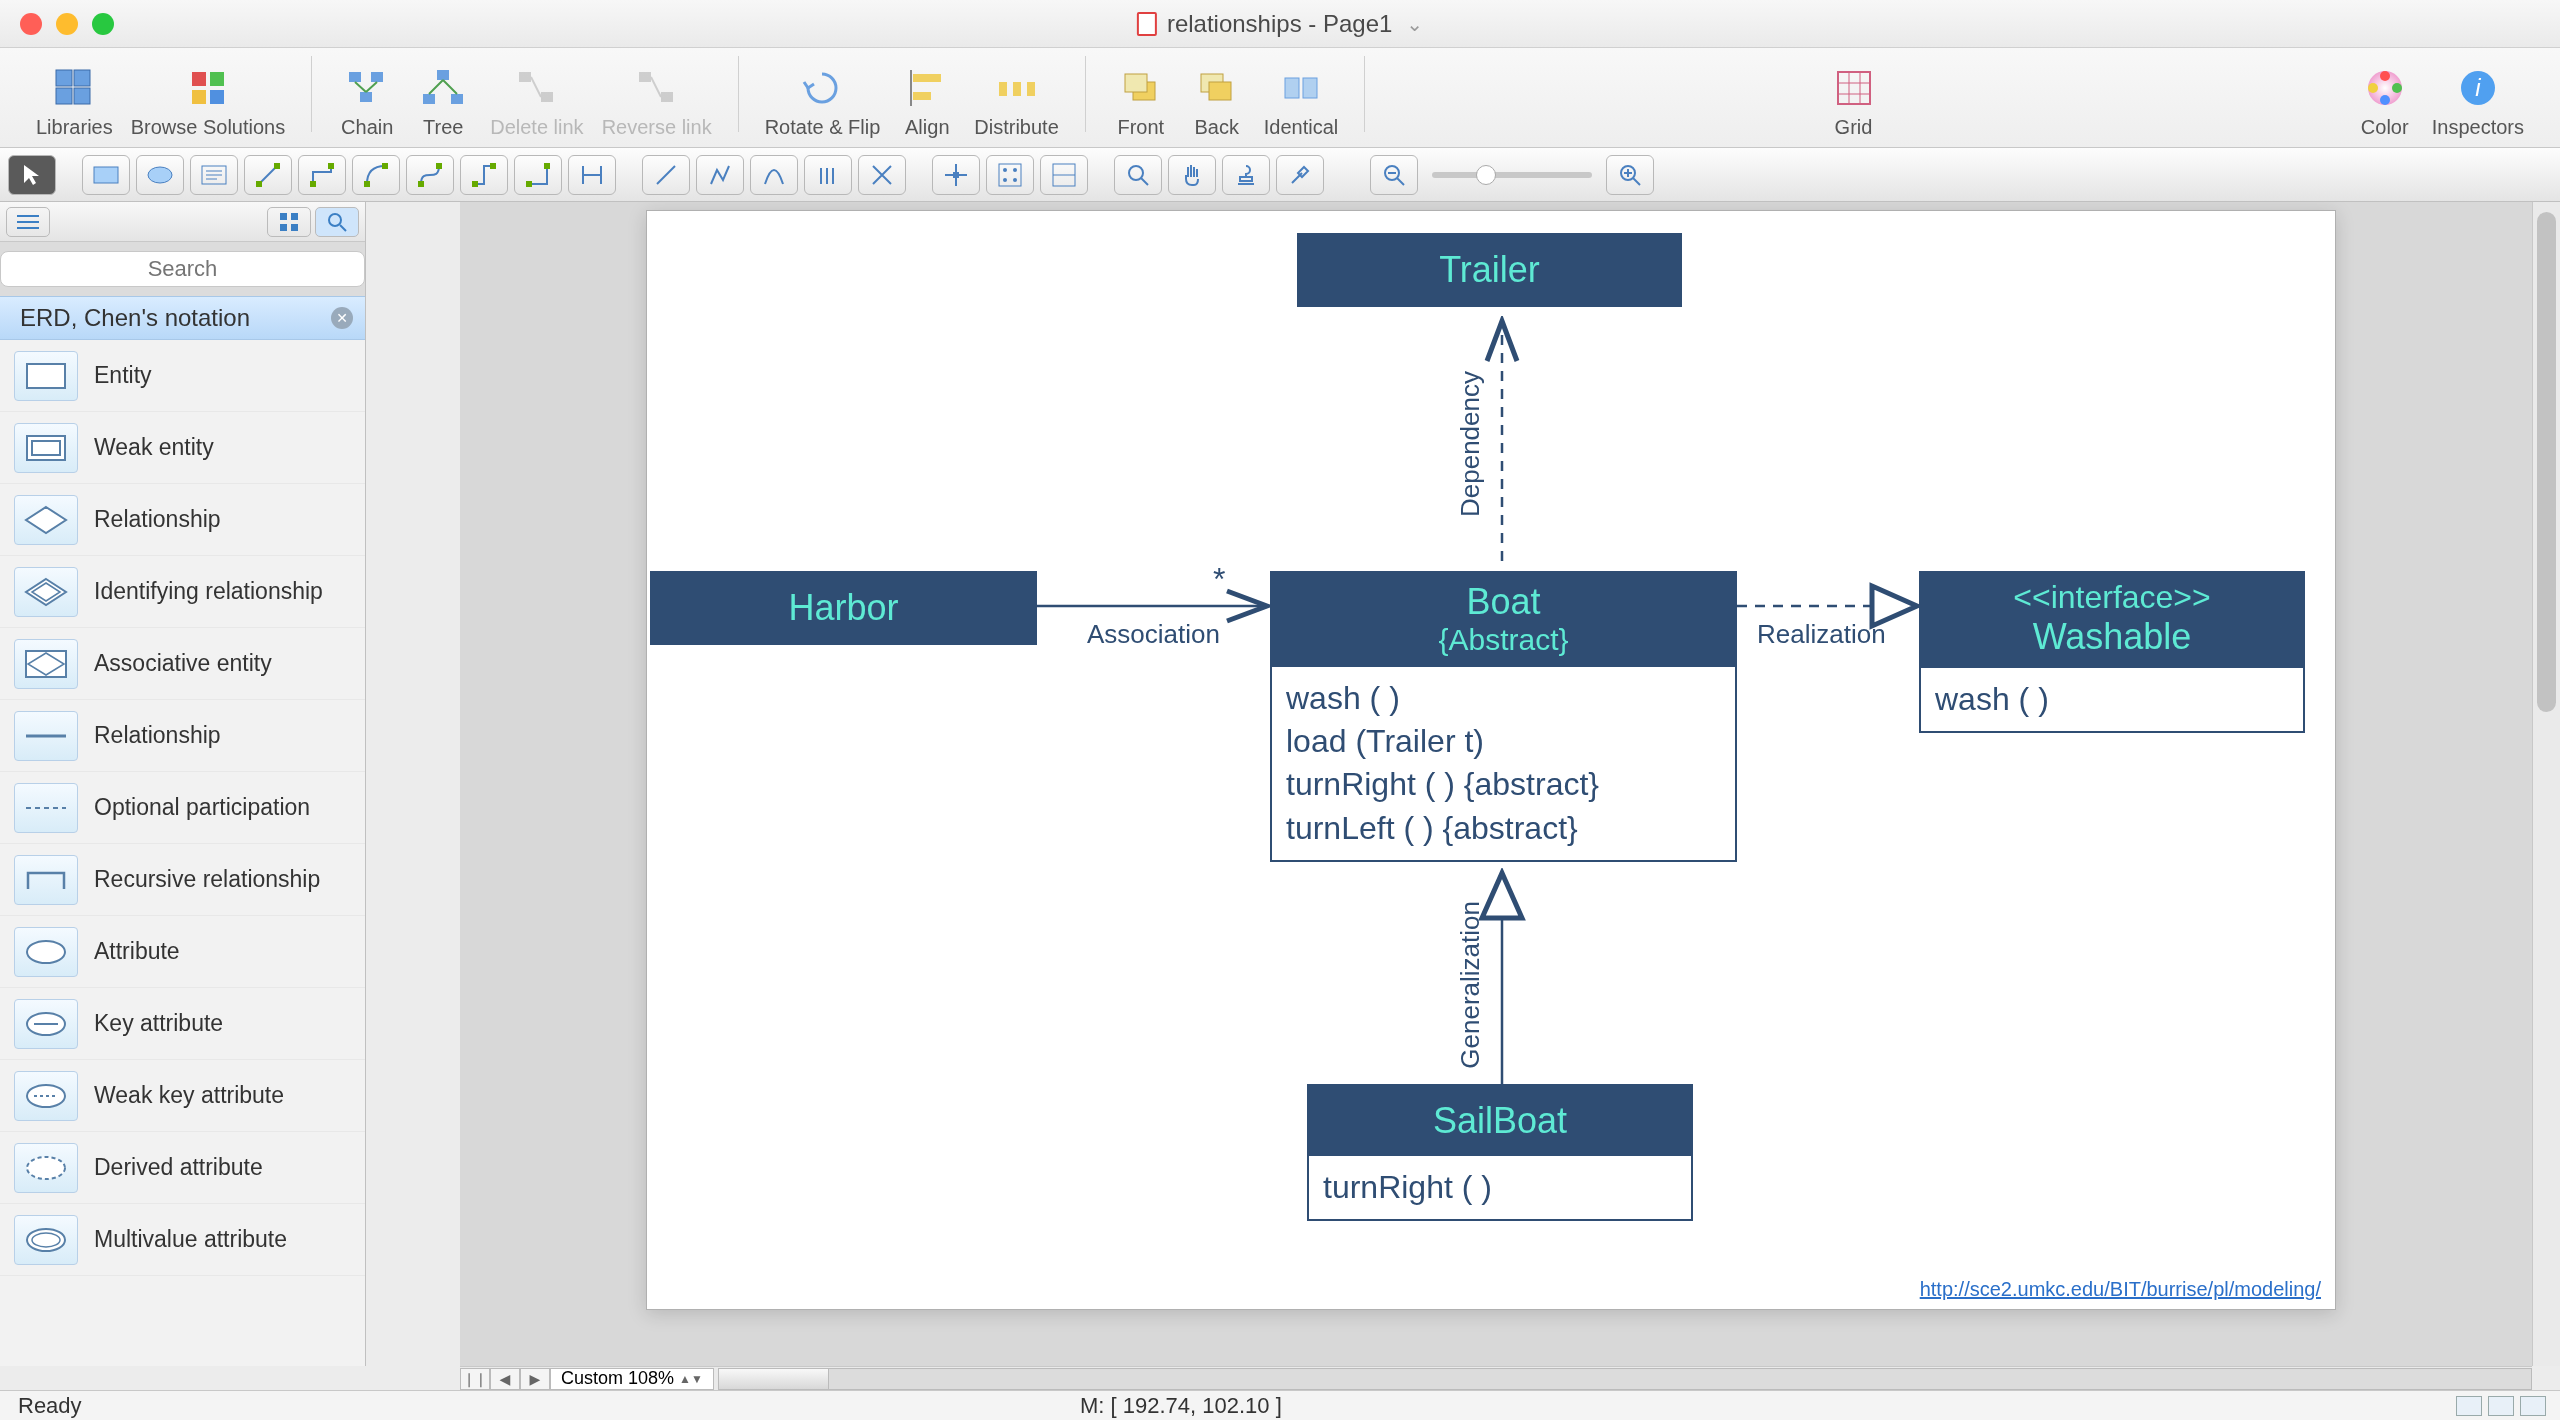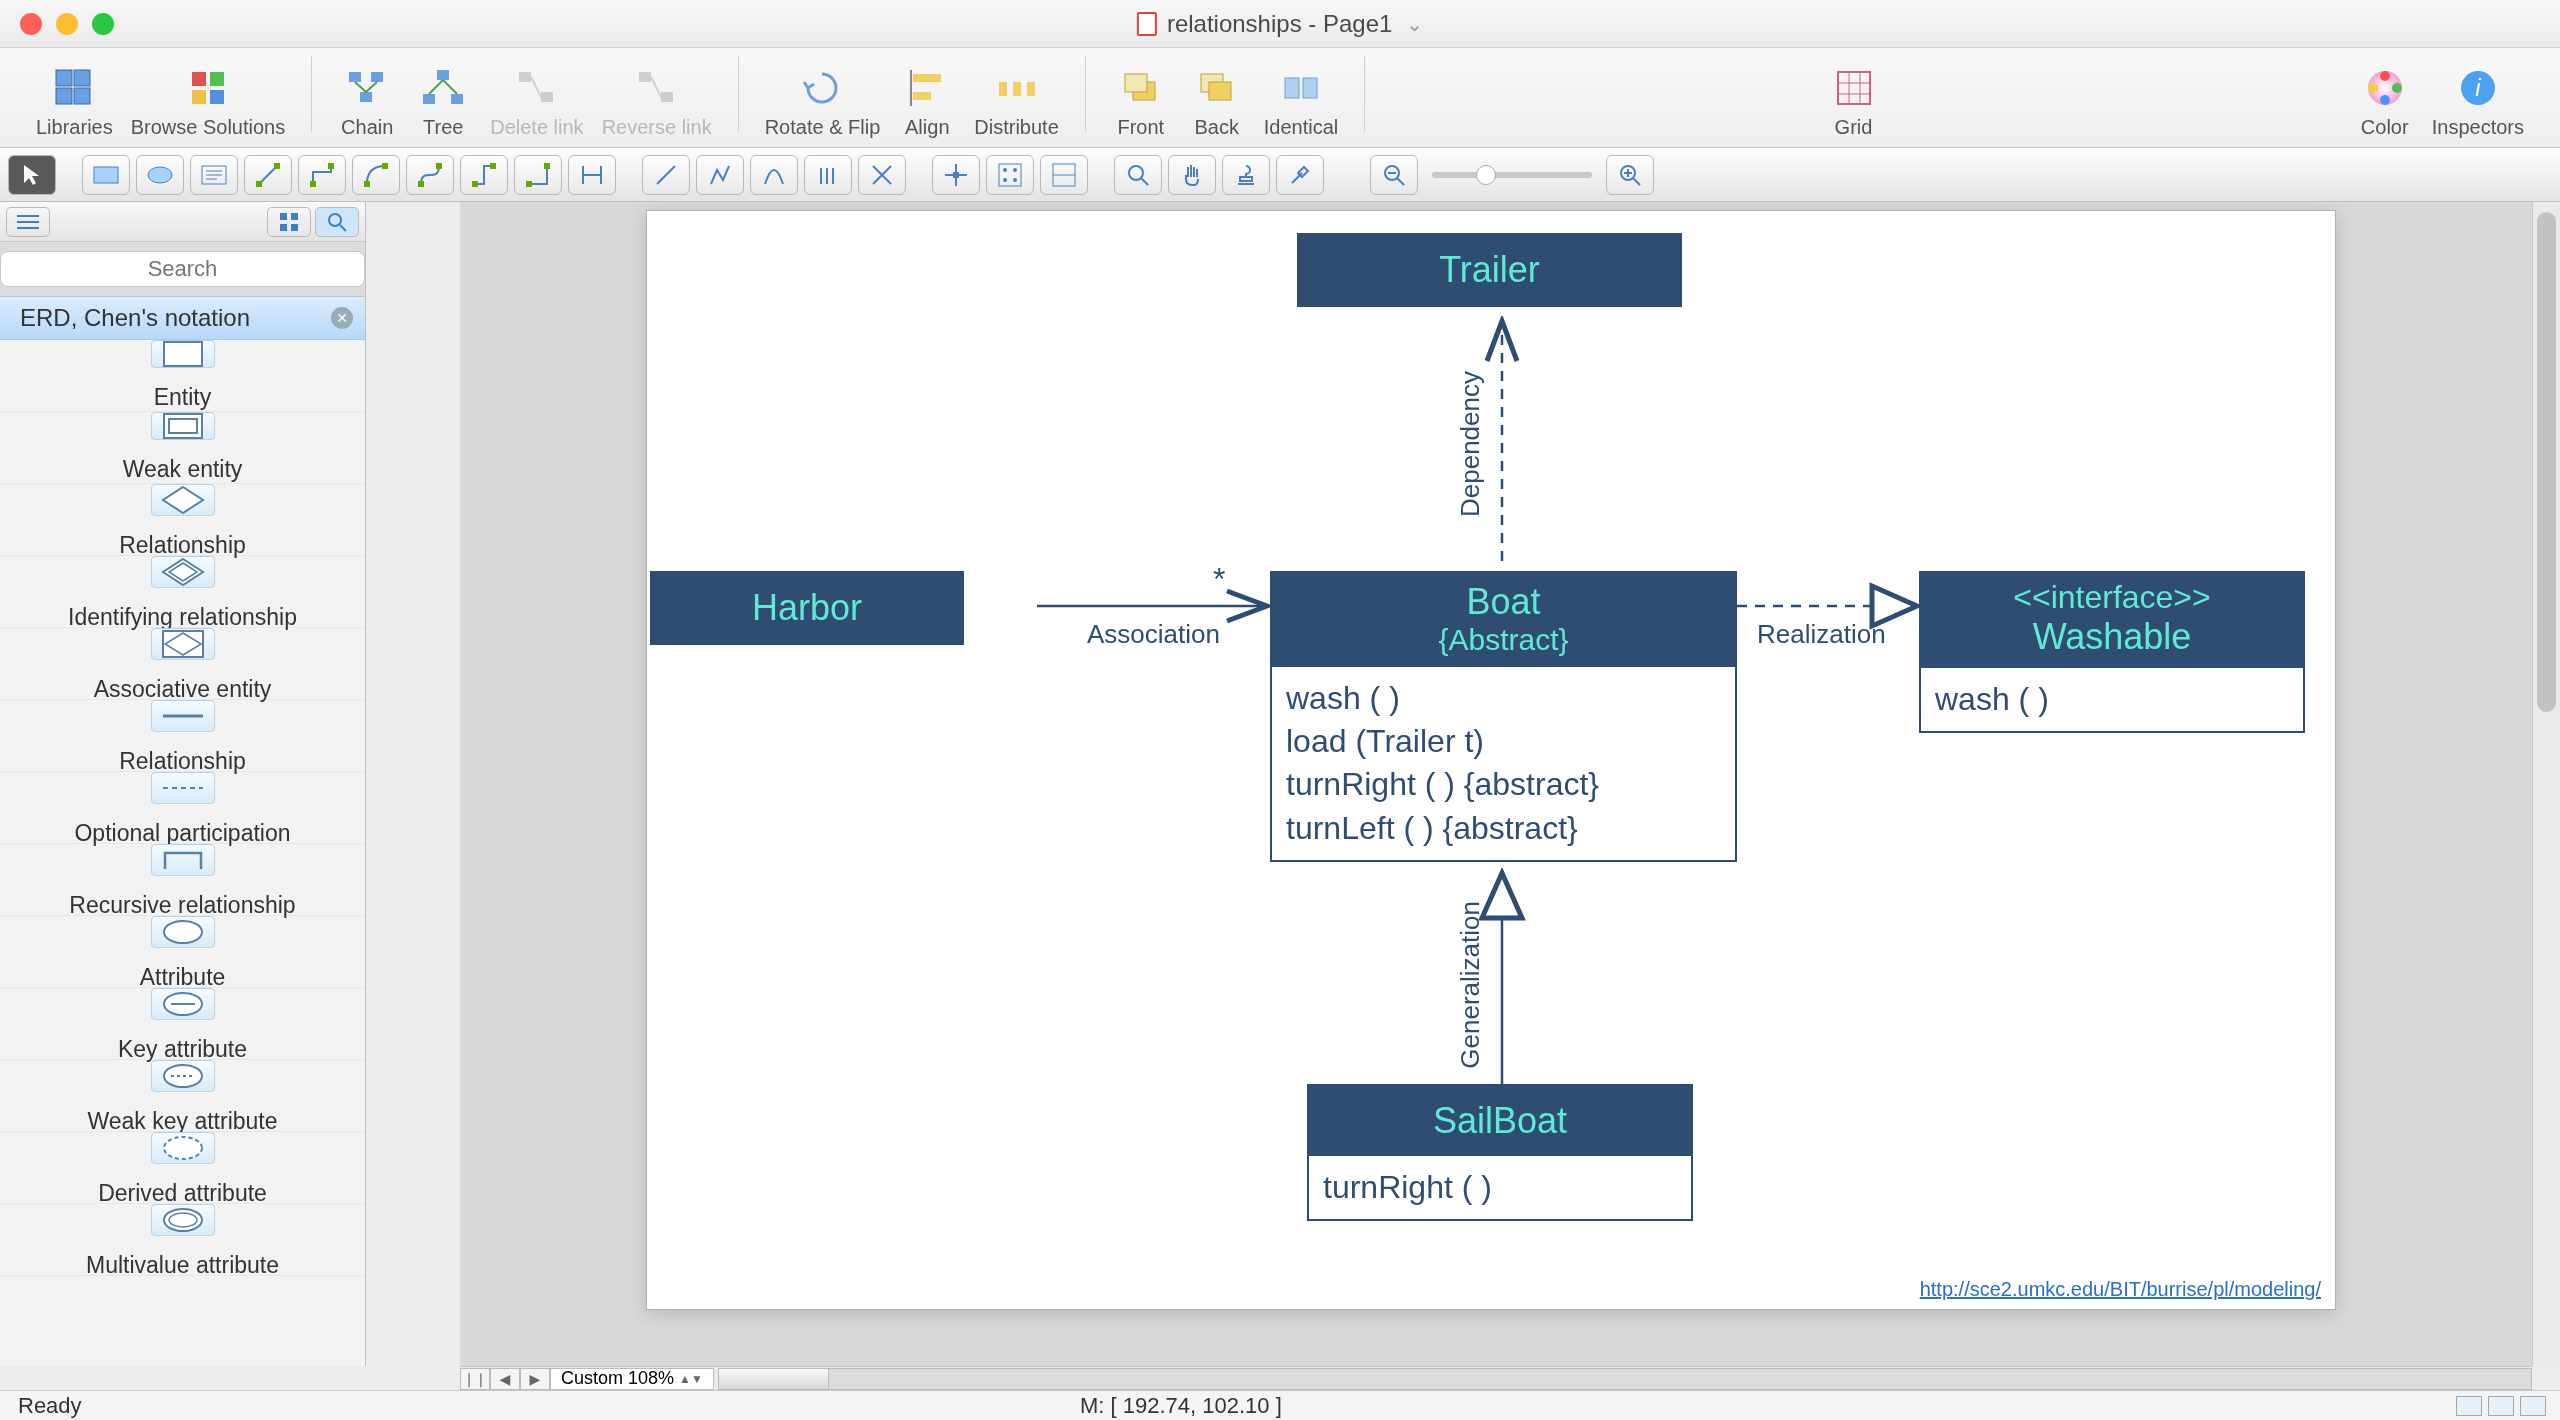--- a/index.html
+++ b/index.html
@@ -33,21 +33,21 @@
 .leftpanel{ position:absolute; left:0; top:202px; width:366px; bottom:54px; background:#f2f2f2; border-right:1px solid #c0c0c0; display:flex; flex-direction:column;}
 .lp-head{ height:40px; background:linear-gradient(#f8f8f8,#e4e4e4); border-bottom:1px solid #c8c8c8; display:flex; align-items:center; padding:0 6px;}
 .lp-head .view-btn{ width:44px; height:30px; border:1px solid #bbb; border-radius:5px; margin-right:4px; display:flex; align-items:center; justify-content:center; font-size:18px; color:#3b7fc4;}
 .lp-head .spacer{flex:1;}
 .lp-head .srch-btn{ width:44px; height:30px; border:1px solid #bbb; border-radius:5px; background:#cfe5fb; display:flex; align-items:center; justify-content:center;}
 .lp-search-row{ height:54px; background:#dcdcdc; display:flex; align-items:center; justify-content:center;}
 .lp-search{ width:380px; height:36px; border-radius:8px; border:1px solid #c8c8c8; background:#fff; padding:0 14px; font-size:22px; color:#999;}
 .lp-cat{ height:44px; background:linear-gradient(#d9ecff,#b8d8f8); border-top:1px solid #a8c8e8; border-bottom:1px solid #a8c8e8; display:flex; align-items:center; padding:0 20px; font-size:24px; color:#333; position:relative;}
 .lp-cat .close{ position:absolute; right:12px; width:22px; height:22px; border-radius:50%; background:#9ab; color:#fff; display:flex; align-items:center; justify-content:center; font-size:14px;}
 .lp-items{ overflow-y:auto; flex:1;}
-.lp-item{ height:72px; display:flex; align-items:center; gap:16px; padding:0 14px; border-bottom:1px solid #e8e8e8;flex-direction:column;}
+.lp-item{ height:72px; display:flex; align-items:center; gap:16px; padding:0 14px; border-bottom:1px solid #e8e8e8;}
 .lp-item .thumb{ width:64px; height:50px; background:linear-gradient(#f4faff,#d8ecf8); border:1px solid #b8d0e8; border-radius:4px; display:flex; align-items:center; justify-content:center;}
 .lp-item .thumb .inner{ width:40px; height:26px; background:#fff; border:2px solid #5880a8;}
 .lp-item .nm{ font-size:23px; color:#333;}
 
 .canvas-area{ position:absolute; left:460px; right:28px; top:202px; bottom:54px; background:#d8d8d8; overflow:hidden;}
 .hscroll-gutter{ position:absolute; left:460px; right:28px; bottom:30px; height:24px; background:#eaeaea; border-top:1px solid #c8c8c8;}
 .vscroll{ position:absolute; right:0; top:202px; width:28px; bottom:54px; background:#eaeaea; border-left:1px solid #c8c8c8;}
 .vscroll .vthumb{ position:absolute; top:10px; left:4px; right:4px; height:500px; background:#c2c2c2; border-radius:10px;}
 .page{ position:absolute; left:186px; top:8px; width:1690px; height:1100px; background:#fff; border:1px solid #b0b0b0; box-shadow:0 4px 18px rgba(0,0,0,0.15);}
 
@@ -593,21 +593,21 @@
 
       <line x1="1090" y1="395" x2="1270" y2="395" stroke="#2f4d73" stroke-width="2.5" stroke-dasharray="10 8" marker-end="url(#hollowtri)"></line>
 
       <line x1="855" y1="873" x2="855" y2="662" stroke="#2f4d73" stroke-width="2.5" marker-end="url(#hollowtri)"></line>
     </svg>
 
     <div class="uml-box" style="left:650px; top:22px; width:385px;">
       <div class="uml-head">Trailer</div>
     </div>
 
-    <div class="uml-box" style="left:3px; top:360px; width:314px;">
+    <div class="uml-box" style="left:3px; top:360px; width:387px;">
       <div class="uml-head">Harbor</div>
     </div>
 
     <div class="uml-box" style="left:623px; top:360px; width:467px;">
       <div class="uml-head" style="padding:8px 8px 10px 8px">
         <div>Boat</div>
         <div style="font-size:30px">{Abstract}</div>
       </div>
       <div class="uml-body" id="boat-ops">
           <div>wash ( )</div>

